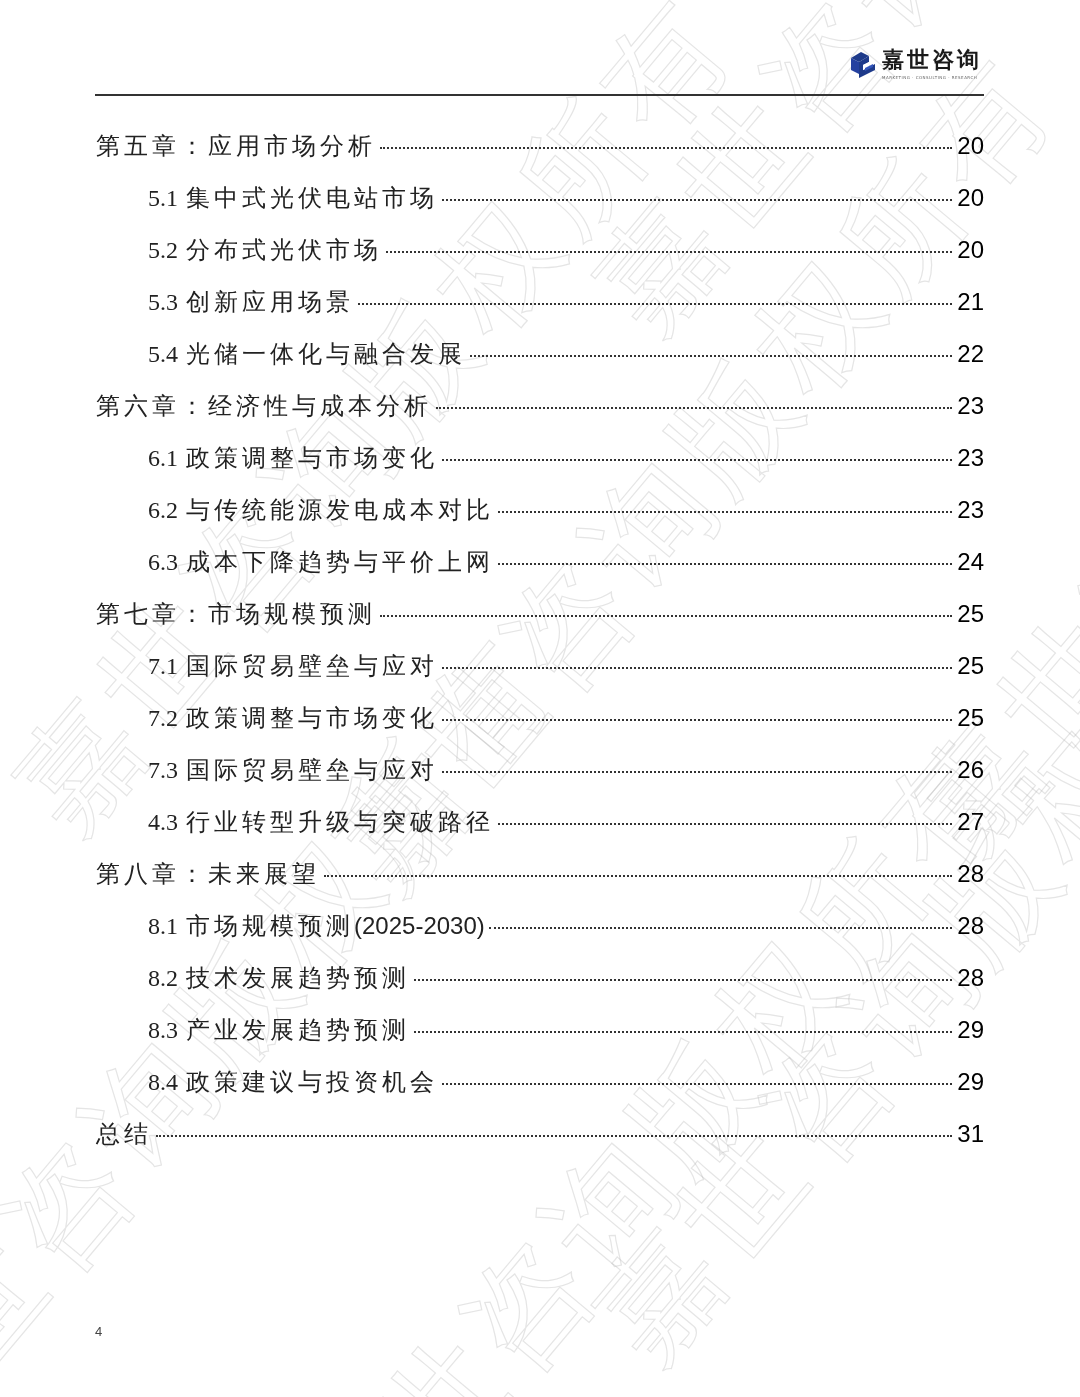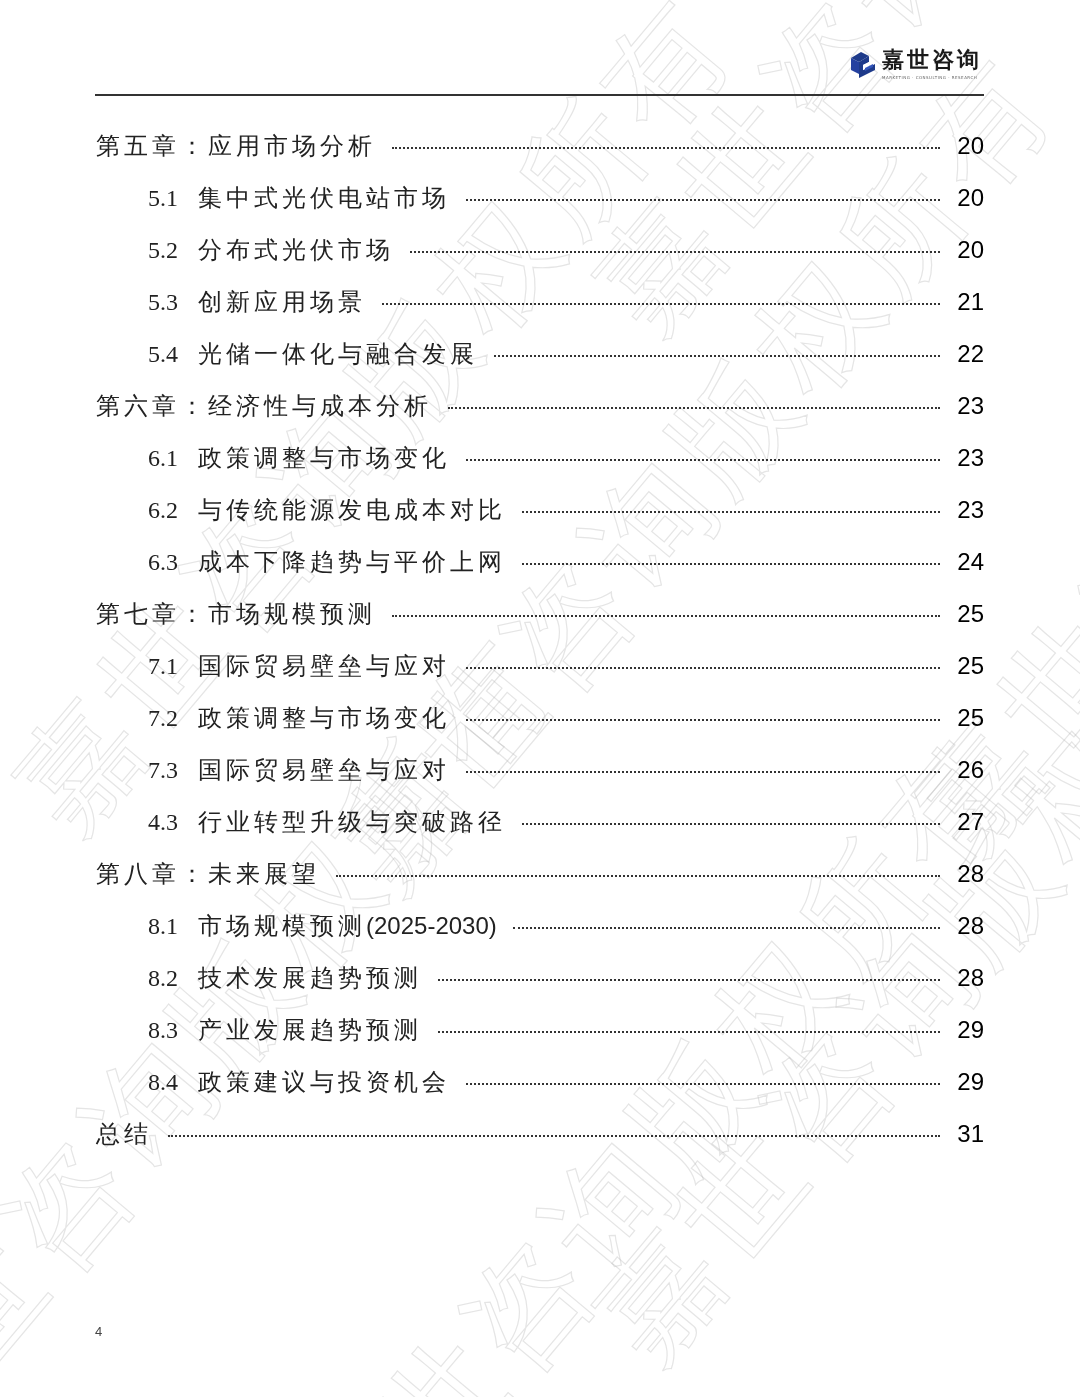--- a/index.html
+++ b/index.html
@@ -90,21 +90,20 @@
       right: 96px;
       top: 128px;
       z-index: 1;
     }
     .toc-row {
       display: flex;
       align-items: baseline;
       height: 52px;
       font-size: 24px;
       line-height: 36px;
-      gap: 12px;
     }
     .toc-row.level-1 { padding-left: 0; }
     .toc-row.level-2 { padding-left: 52px; }
     .toc-num {
       font-family: Liberation Serif, serif;
       font-size: 24px;
       margin-right: 8px;
       color: #222;
     }
     .toc-title {

